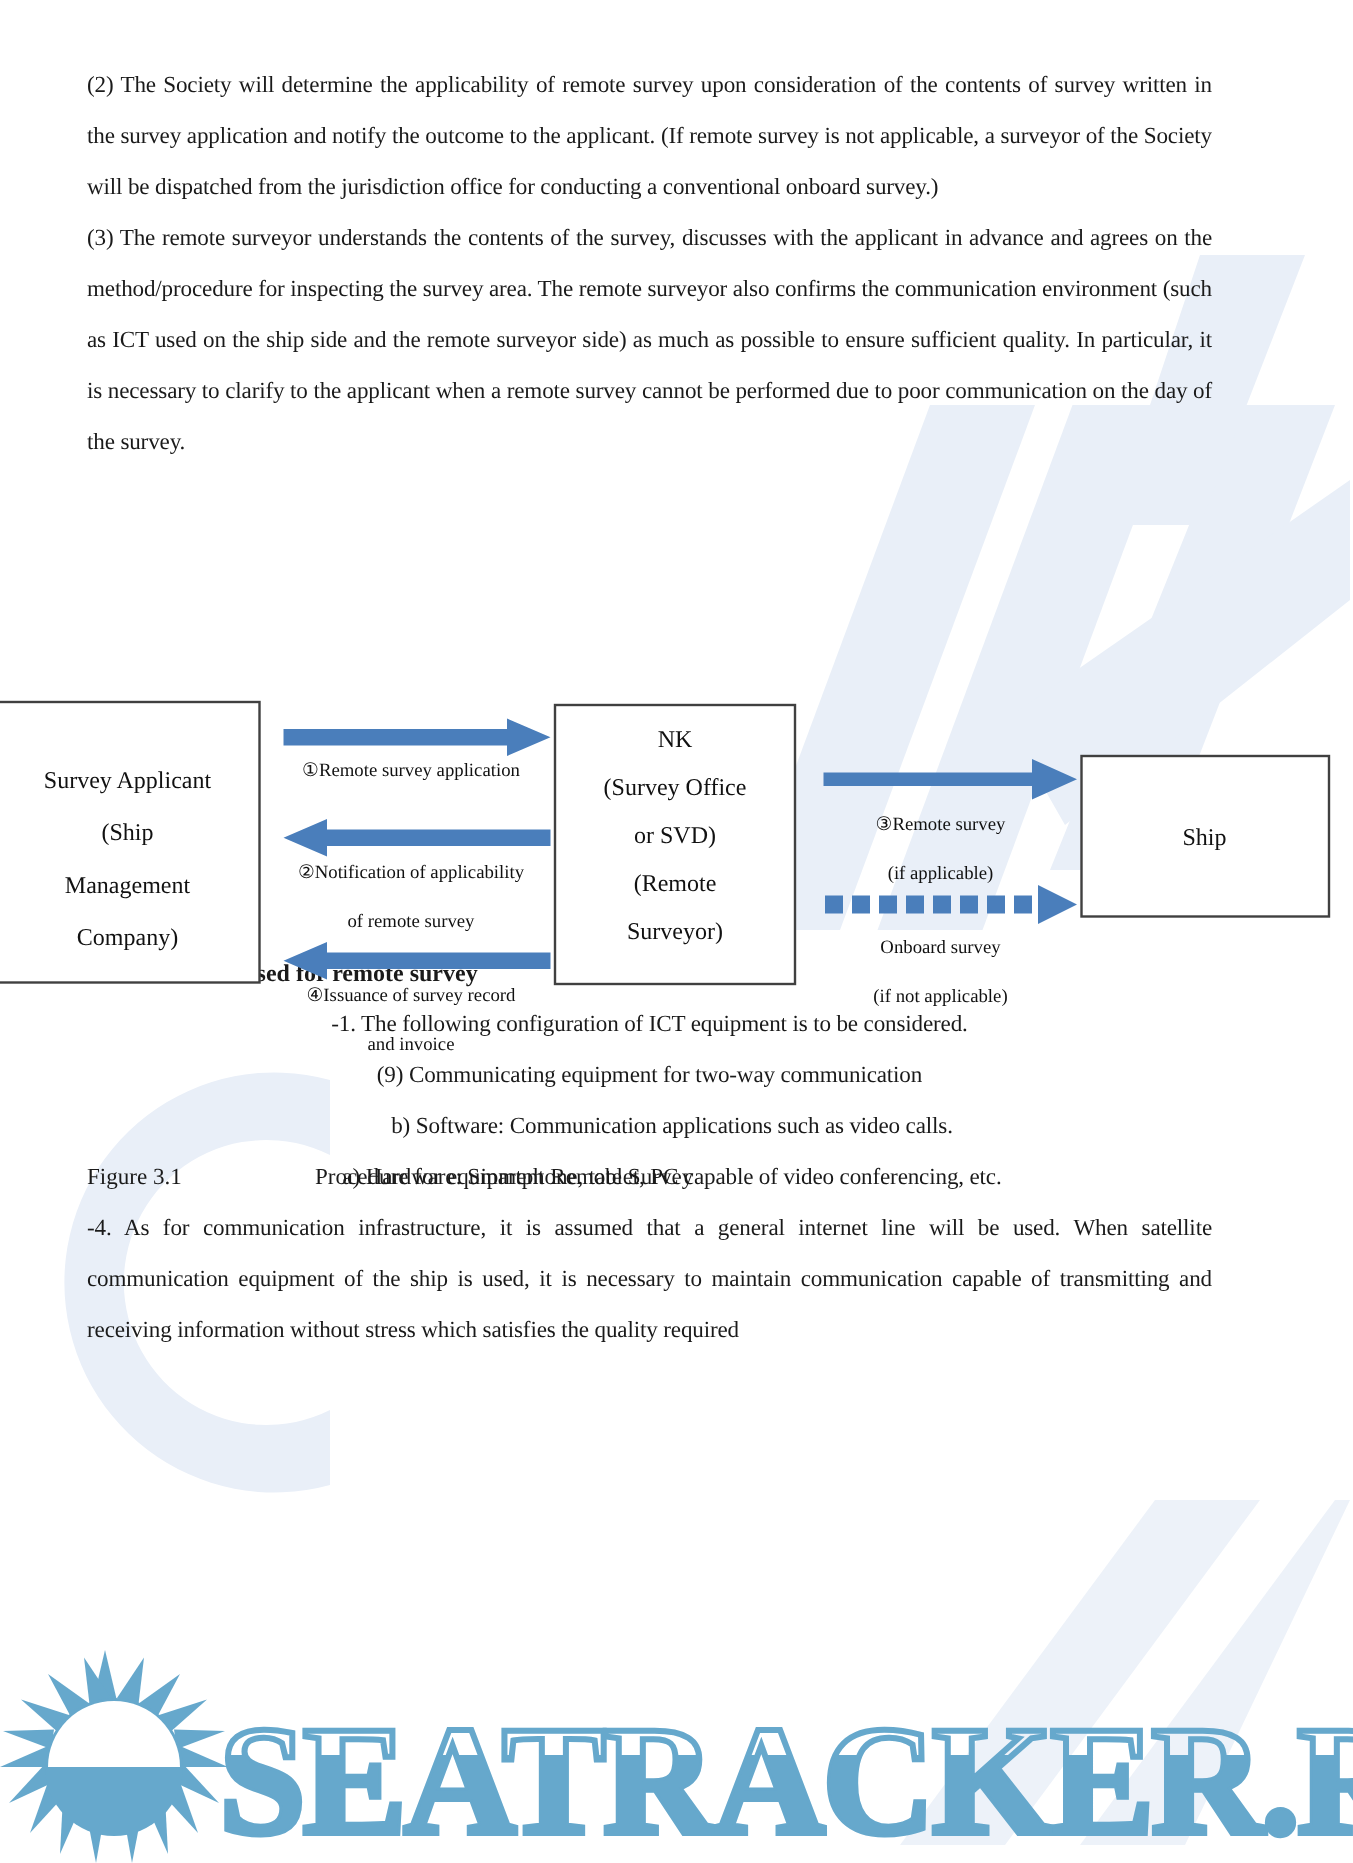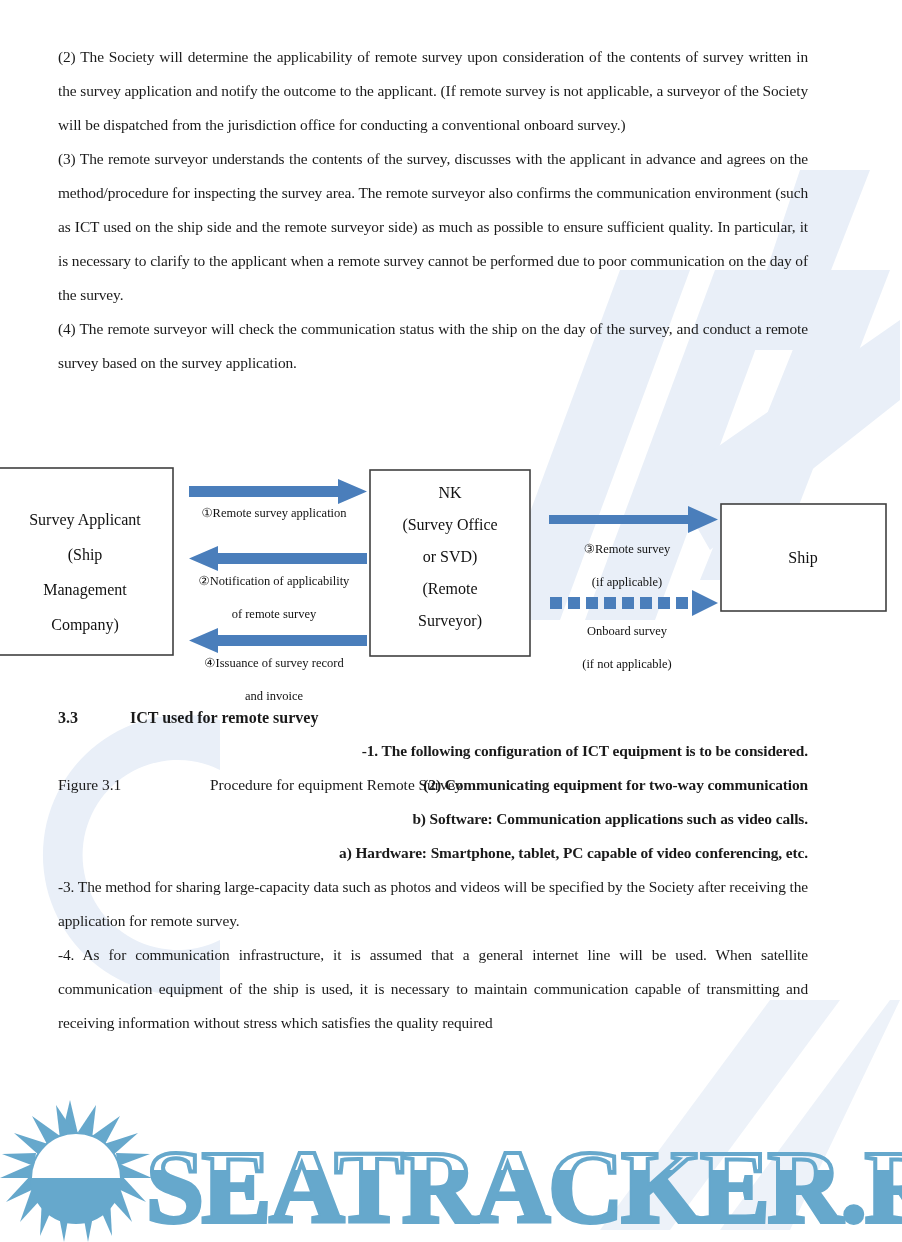--- a/index.html
+++ b/index.html
@@ -37,21 +37,21 @@
     width: 750px;
   }
   p.para {
     margin: 0;
     font-size: 15.4px;
     line-height: 34px;
     text-align: justify;
     text-justify: inter-word;
     letter-spacing: -0.1px;
   }
-  p.para.nojust { text-align: right; font-weight: bold; }
+  p.para.nojust { text-align: center; }
 
   h3.heading {
     margin: 0;
     font-size: 16px;
     line-height: 32.2px;
     font-weight: bold;
   }
   h3.heading .num { display: inline-block; width: 72px; }
 
   .indent1 { padding-left: 30px; }
@@ -131,33 +131,31 @@
       <polygon points="180,250 350,20 360,20 250,250"></polygon>
     </g>
   </svg>
 </div>
 
 <div class="page">
   <div class="col">
 
     <p class="para">(2) The Society will determine the applicability of remote survey upon consideration of the contents of survey written in the survey application and notify the outcome to the applicant. (If remote survey is not applicable, a surveyor of the Society will be dispatched from the jurisdiction office for conducting a conventional onboard survey.)</p>
     <p class="para">(3) The remote surveyor understands the contents of the survey, discusses with the applicant in advance and agrees on the method/procedure for inspecting the survey area. The remote surveyor also confirms the communication environment (such as ICT used on the ship side and the remote surveyor side) as much as possible to ensure sufficient quality. In particular, it is necessary to clarify to the applicant when a remote survey cannot be performed due to poor communication on the day of the survey.</p>
-    <p class="para">(4) The remote surveyor will check the communication status with the ship on the day of the survey, and conduct a remote survey based on the survey application.</p>
 
     <div style="height:322px;"></div>
 
     <h3 class="heading">
       <span class="num">3.3</span><span>ICT used for remote survey</span>
     </h3>
 
     <p class="para nojust">-1. The following configuration of ICT equipment is to be considered.</p>
-    <p class="para nojust">(2) Communicating equipment for two-way communication</p>
+    <p class="para nojust">(9) Communicating equipment for two-way communication</p>
     <p class="para nojust indent1">b) Software: Communication applications such as video calls.</p>
     <p class="para nojust indent1">a) Hardware: Smartphone, tablet, PC capable of video conferencing, etc.</p>
-    <p class="para">-3. The method for sharing large-capacity data such as photos and videos will be specified by the Society after receiving the application for remote survey.</p>
     <p class="para">-4. As for communication infrastructure, it is assumed that a general internet line will be used. When satellite communication equipment of the ship is used, it is necessary to maintain communication capable of transmitting and receiving information without stress which satisfies the quality required</p>
 
   </div>
 </div>
 
 <div class="fig-caption">
   <span class="fc-label">Figure 3.1</span><span>Procedure for equipment Remote Survey</span>
 </div>
 
 <div class="figure">

